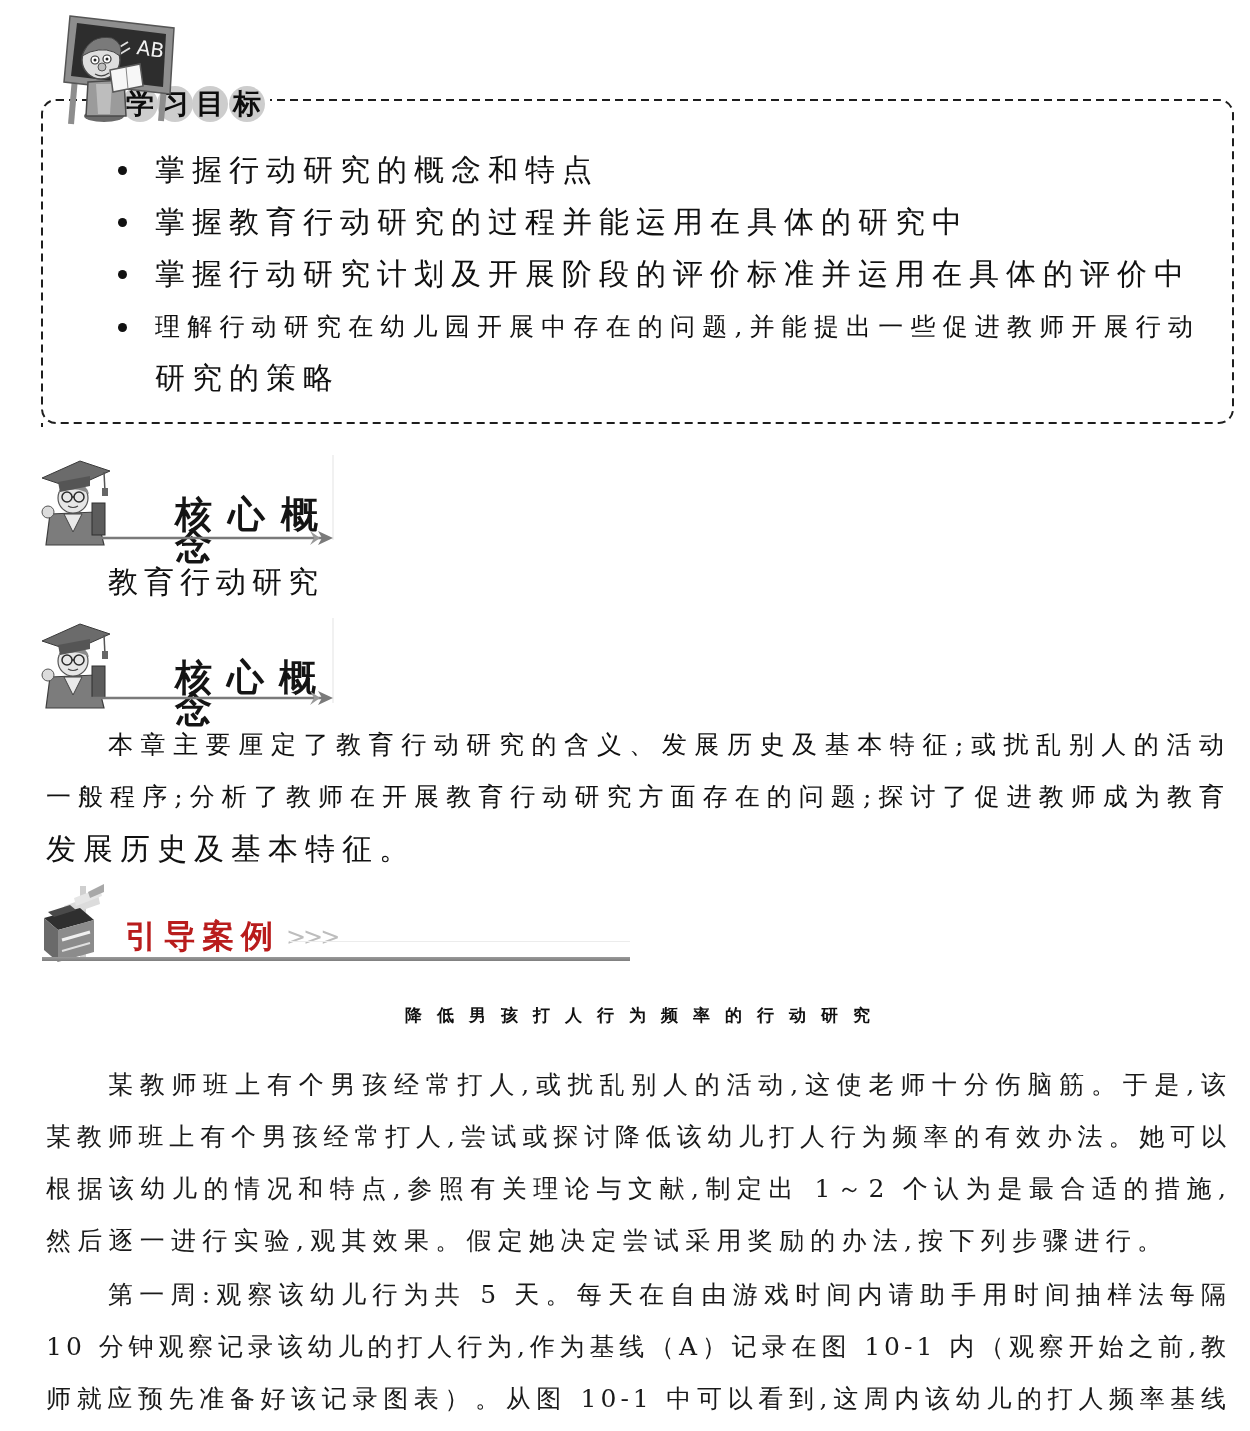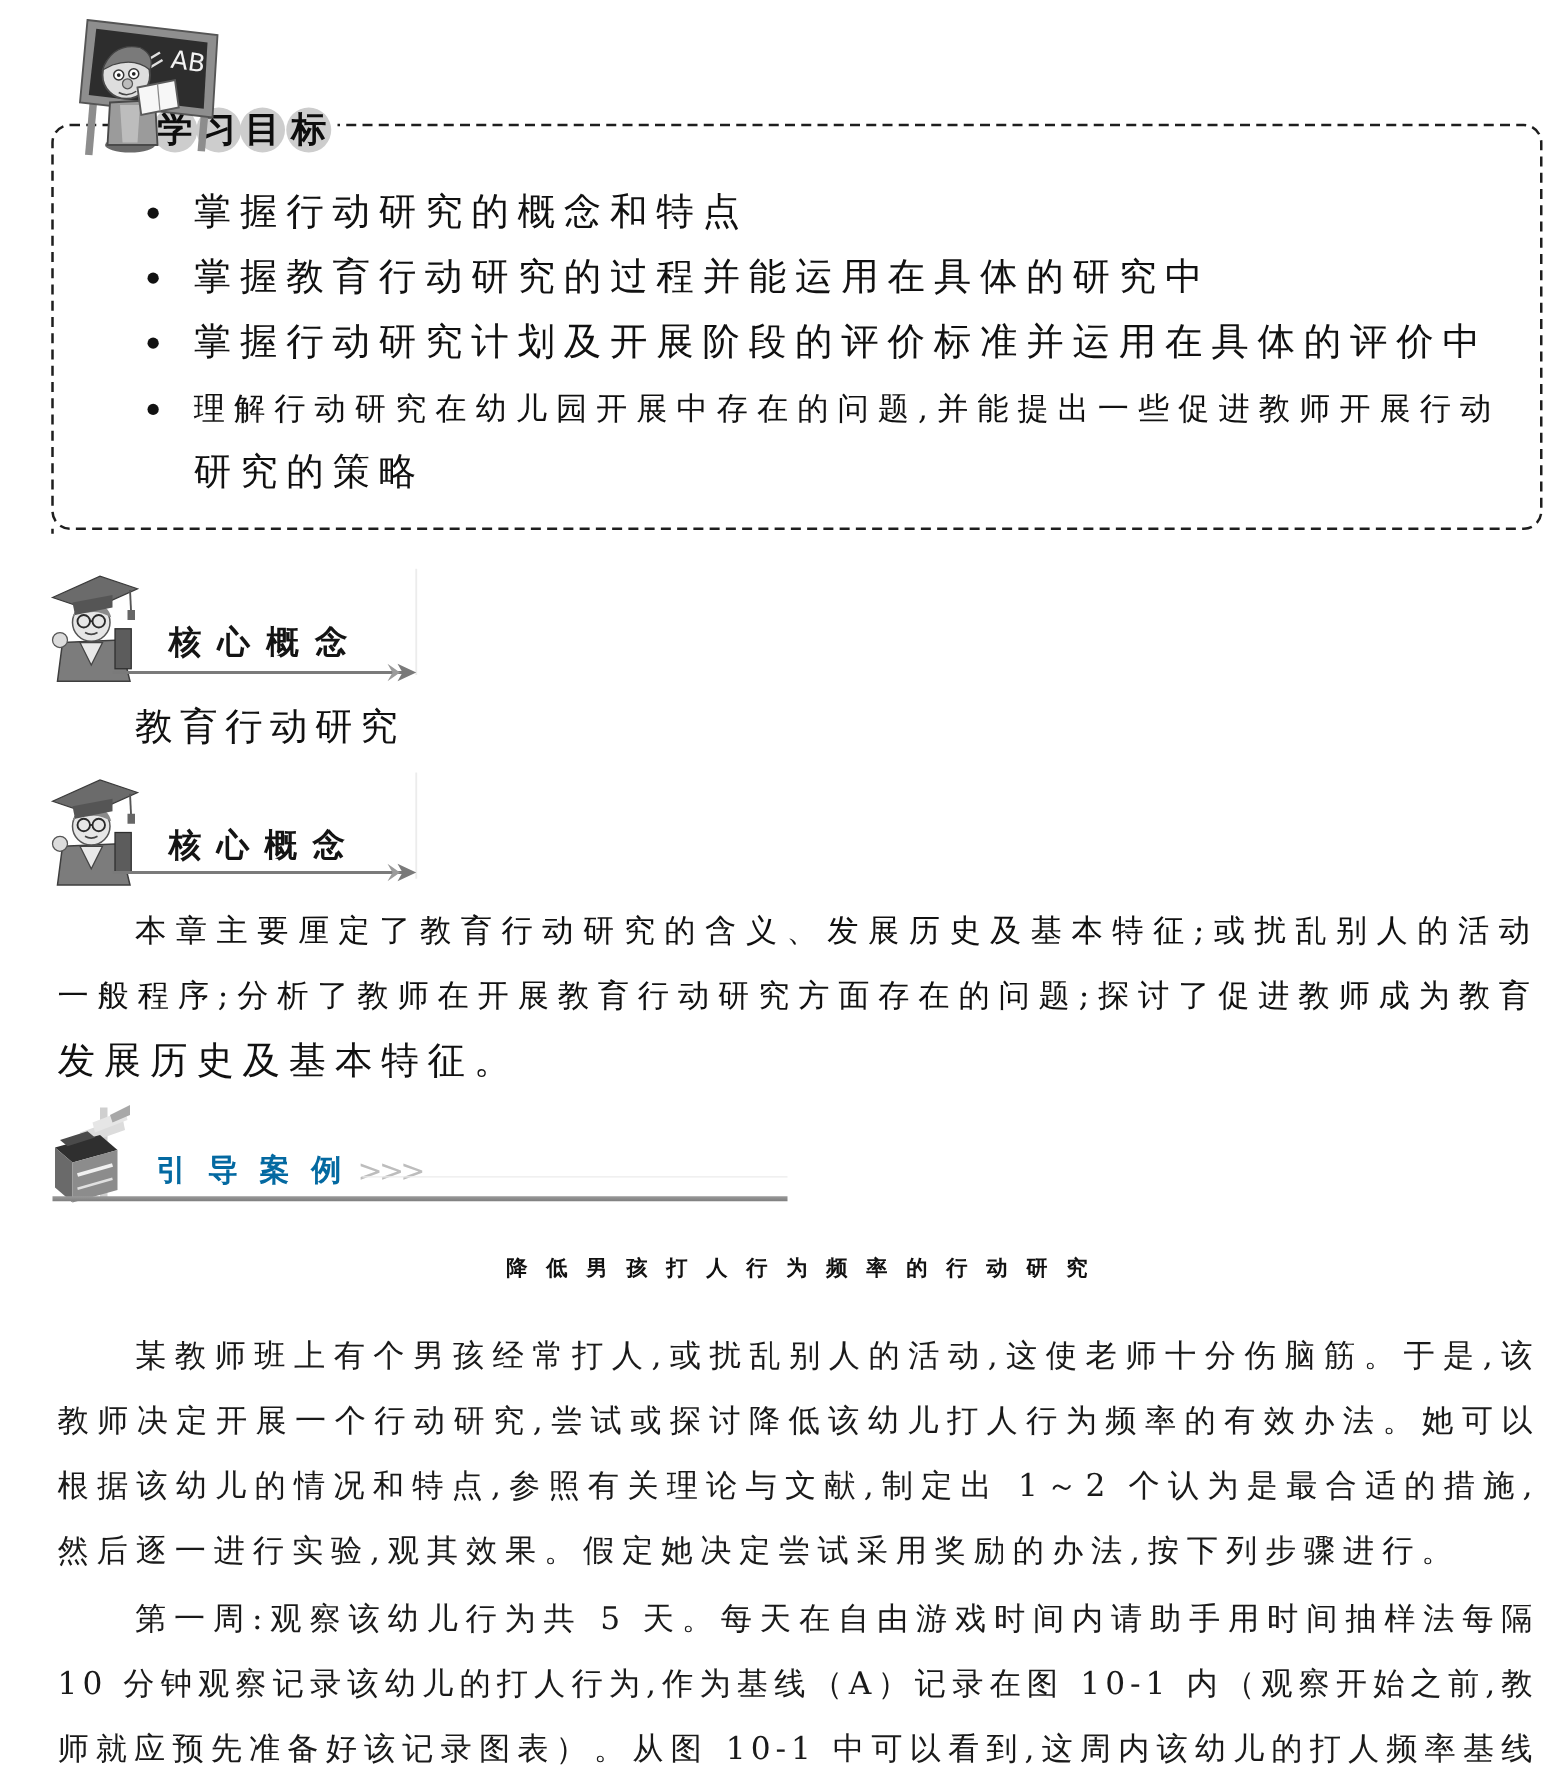--- a/index.html
+++ b/index.html
@@ -16,36 +16,37 @@
   .jline {
     position: absolute; font-size: 25px; line-height: 30px; height: 30px;
     letter-spacing: 4px; white-space: normal; overflow: visible;
     text-align: justify; text-align-last: justify; text-justify: inter-character;
   }
   .song { color: #1a1a1a; }
   .bullet {
     position: absolute; width: 9px; height: 9px; border-radius: 50%; background: #111;
   }
   .hdr-title {
-    position: absolute; font-weight: bold; font-size: 26px; line-height: 32px; height: 32px;
+    position: absolute; font-weight: bold; font-size: 37px; line-height: 32px; height: 32px;
     color: #141414; text-align: justify; text-align-last: justify; letter-spacing: 2px;
     font-family: "DejaVu Serif", serif;
+    margin-left: 40px;
   }
   .obj-title {
     position: absolute; left: 120px; top: 85px; width: 150px; height: 38px; background: #ffffff;
   }
   .obj-char {
     position: absolute; top: 1px; width: 36px; height: 36px; border-radius: 50%;
     background: #cdcdcd; font-family: "DejaVu Sans", sans-serif; font-weight: bold;
     font-size: 28px; line-height: 36px; text-align: center; color: #0d0d0d;
   }
   .case-hdr-title {
     position: absolute; left: 125px; top: 918px; width: 148px; height: 36px;
-    font-family: "DejaVu Sans", sans-serif; font-weight: bold; font-size: 24px; line-height: 36px;
-    color: #0369a1; text-align: justify; text-align-last: justify;
+    font-family: "DejaVu Sans", sans-serif; font-weight: bold; font-size: 32px; line-height: 36px;
+    color: #b91c1c; text-align: justify; text-align-last: justify;
   }
   .chevrons {
     position: absolute; left: 286px; top: 922px; font-family: "DejaVu Sans", sans-serif;
     font-size: 24px; line-height: 30px; color: #bdbdbd; letter-spacing: -3px;
   }
   .case-title {
     position: absolute; left: 405px; top: 1000px; width: 465px; height: 30px;
     font-family: "DejaVu Sans", sans-serif; font-weight: bold; font-size: 17px; line-height: 30px;
     text-align: justify; text-align-last: justify; color: #111;
   }
@@ -176,20 +177,20 @@
     <polygon points="48,912 70,905 76,910 54,917" fill="#4a4a4a"></polygon>
   </svg>
   <div class="case-hdr-title">引导案例</div>
   <div class="chevrons">&gt;&gt;&gt;</div>
   <div class="abs" style="left:290px;top:941px;width:340px;height:1px;background:#ececec"></div>
   <div class="abs" style="left:42px;top:957px;width:588px;height:4px;background:linear-gradient(#9a9a9a,#7e7e7e)"></div>
 
   <div class="case-title">降低男孩打人行为频率的行动研究</div>
 
   <div class="jline song" style="left:108px;top:1070px;width:1122px">某教师班上有个男孩经常打人,或扰乱别人的活动,这使老师十分伤脑筋。于是,该</div>
-  <div class="jline song" style="left:46px;top:1122px;width:1184px">教师决定开展一个行动研究,尝试或探讨降低该幼儿打人行为频率的有效办法。她可以</div>
+  <div class="jline song" style="left:46px;top:1122px;width:1184px">某教师班上有个男孩经常打人,尝试或探讨降低该幼儿打人行为频率的有效办法。她可以</div>
   <div class="jline song" style="left:46px;top:1174px;width:1184px">根据该幼儿的情况和特点,参照有关理论与文献,制定出 1～2 个认为是最合适的措施,</div>
   <div class="jline song" style="left:46px;top:1226px;width:1120px">然后逐一进行实验,观其效果。假定她决定尝试采用奖励的办法,按下列步骤进行。</div>
 
   <div class="jline song" style="left:108px;top:1280px;width:1122px">第一周:观察该幼儿行为共 5 天。每天在自由游戏时间内请助手用时间抽样法每隔</div>
   <div class="jline song" style="left:46px;top:1332px;width:1184px">10 分钟观察记录该幼儿的打人行为,作为基线（A）记录在图 10-1 内（观察开始之前,教</div>
   <div class="jline song" style="left:46px;top:1384px;width:1184px">师就应预先准备好该记录图表）。从图 10-1 中可以看到,这周内该幼儿的打人频率基线</div>
 </section>
 
 </body></html>

